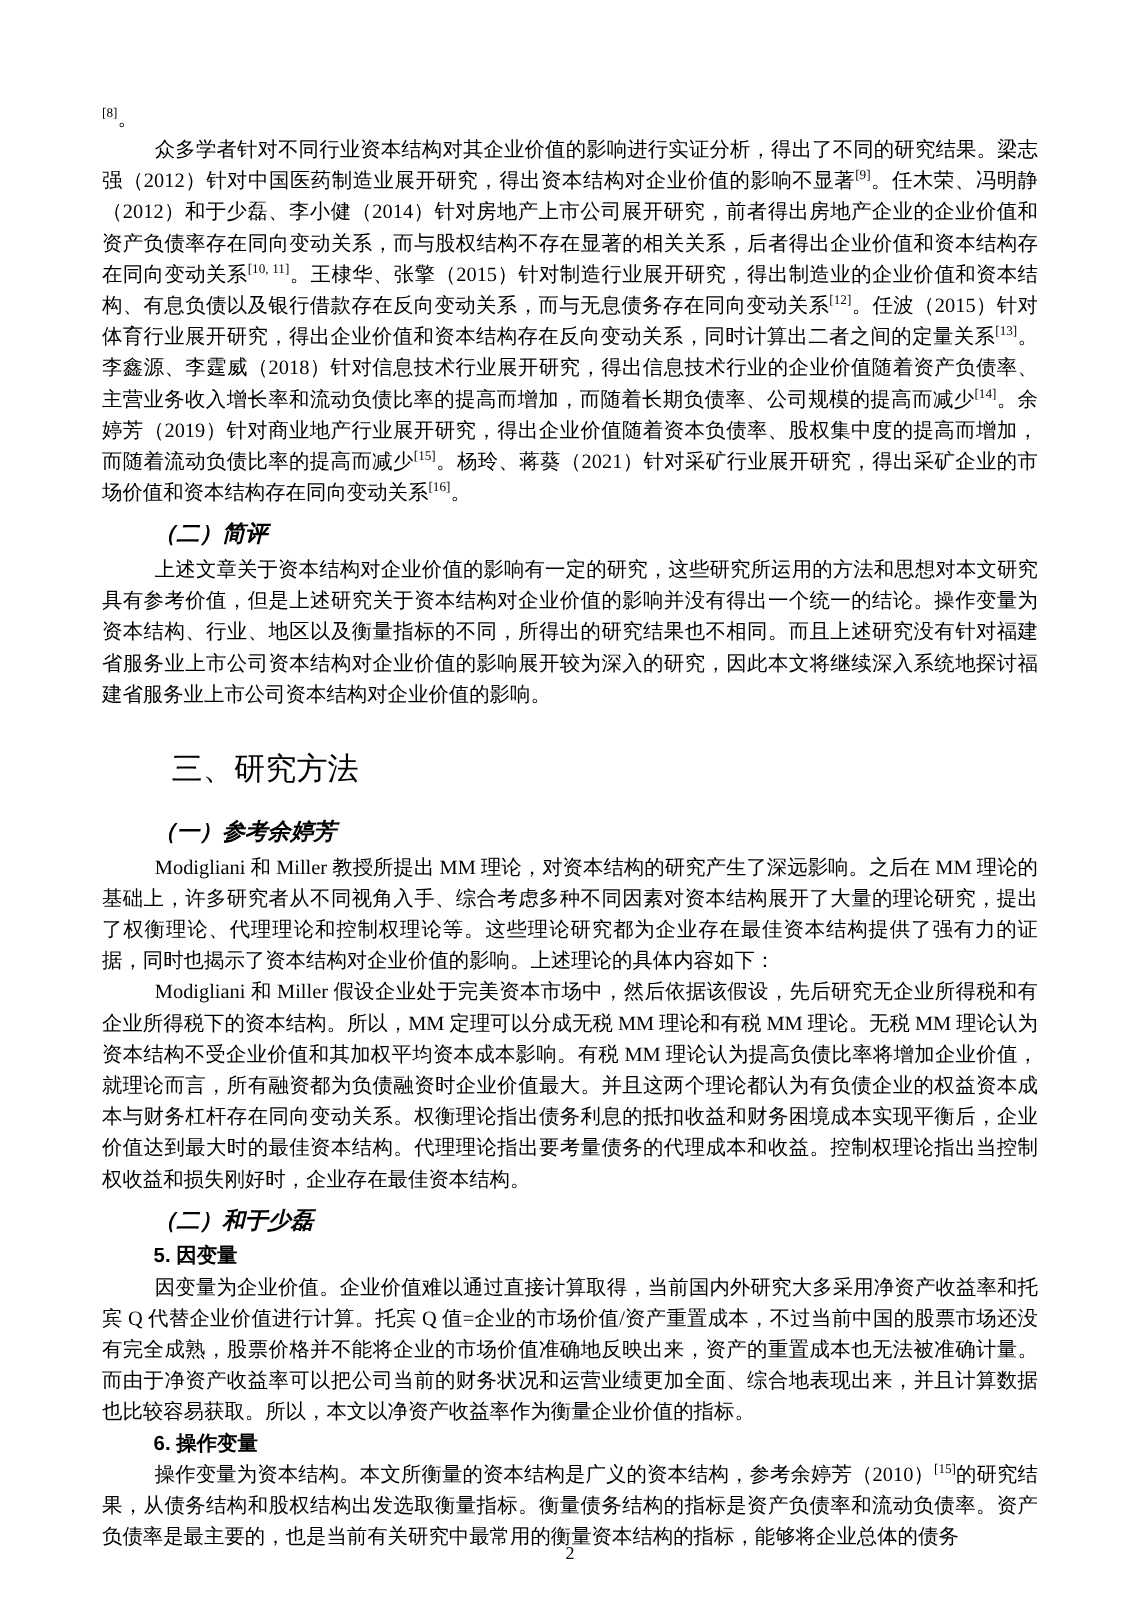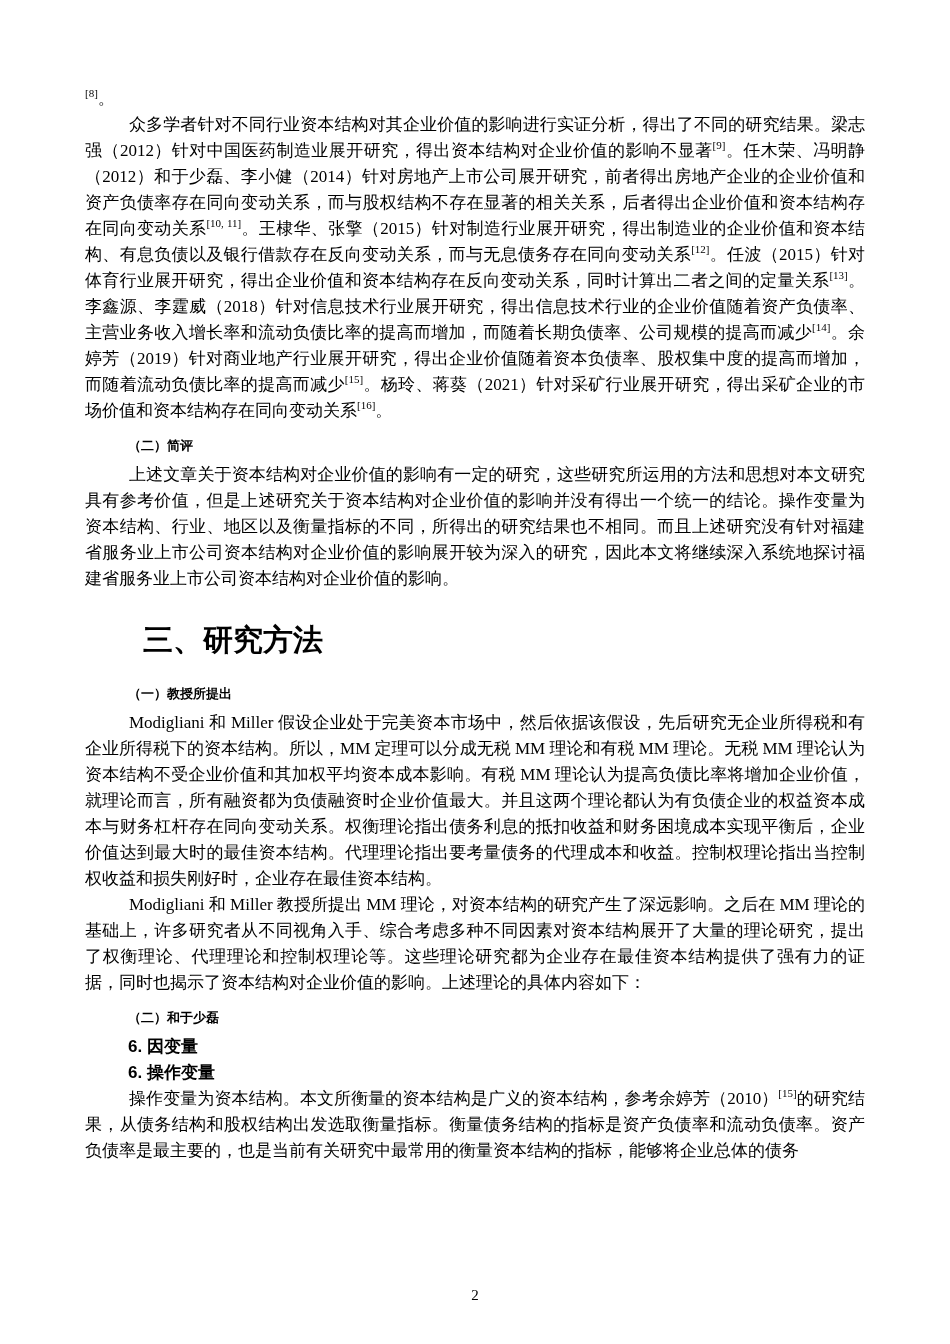--- a/index.html
+++ b/index.html
@@ -28,31 +28,32 @@
   p.carryover {
     text-indent: 0;
   }
   sup {
     font-size: 11px;
     line-height: 0;
     vertical-align: super;
   }
   h2.section-heading {
     font-family: "Liberation Sans", "DejaVu Sans", sans-serif;
-    font-weight: bold;
-    font-size: 30px;
+    font-weight: normal;
+    font-size: 26px;
     line-height: 30px;
     margin: 33px 0 26px 58px;
   }
   h3.sub-heading {
     font-family: "Liberation Sans", "DejaVu Sans", sans-serif;
     font-weight: bold;
-    font-size: 13px;
+    font-size: 19px;
     line-height: 26px;
     margin: 9px 0 3px 43px;
+    font-style: italic;
   }
   h4.minor-heading {
     font-family: "Liberation Sans", "DejaVu Sans", sans-serif;
     font-weight: bold;
     font-size: 17px;
     line-height: 26px;
     margin: 0 0 0 43px;
   }
   .page-number {
     position: absolute;
@@ -73,30 +74,31 @@
   <p class="body-text carryover"><sup>[8]</sup><span>。</span></p>
 
   <p class="body-text"><span>众多学者针对不同行业资本结构对其企业价值的影响进行实证分析，得出了不同的研究结果。梁志强（2012）针对中国医药制造业展开研究，得出资本结构对企业价值的影响不显著</span><sup>[9]</sup><span>。任木荣、冯明静（2012）和于少磊、李小健（2014）针对房地产上市公司展开研究，前者得出房地产企业的企业价值和资产负债率存在同向变动关系，而与股权结构不存在显著的相关关系，后者得出企业价值和资本结构存在同向变动关系</span><sup>[10, 11]</sup><span>。王棣华、张擎（2015）针对制造行业展开研究，得出制造业的企业价值和资本结构、有息负债以及银行借款存在反向变动关系，而与无息债务存在同向变动关系</span><sup>[12]</sup><span>。任波（2015）针对体育行业展开研究，得出企业价值和资本结构存在反向变动关系，同时计算出二者之间的定量关系</span><sup>[13]</sup><span>。李鑫源、李霆威（2018）针对信息技术行业展开研究，得出信息技术行业的企业价值随着资产负债率、主营业务收入增长率和流动负债比率的提高而增加，而随着长期负债率、公司规模的提高而减少</span><sup>[14]</sup><span>。余婷芳（2019）针对商业地产行业展开研究，得出企业价值随着资本负债率、股权集中度的提高而增加，而随着流动负债比率的提高而减少</span><sup>[15]</sup><span>。杨玲、蒋葵（2021）针对采矿行业展开研究，得出采矿企业的市场价值和资本结构存在同向变动关系</span><sup>[16]</sup><span>。</span></p>
 
   <h3 class="sub-heading">（二）简评</h3>
 
   <p class="body-text"><span>上述文章关于资本结构对企业价值的影响有一定的研究，这些研究所运用的方法和思想对本文研究具有参考价值，但是上述研究关于资本结构对企业价值的影响并没有得出一个统一的结论。操作变量为资本结构、行业、地区以及衡量指标的不同，所得出的研究结果也不相同。而且上述研究没有针对福建省服务业上市公司资本结构对企业价值的影响展开较为深入的研究，因此本文将继续深入系统地探讨福建省服务业上市公司资本结构对企业价值的影响。</span></p>
 
   <h2 class="section-heading">三、研究方法</h2>
 
-  <h3 class="sub-heading">（一）教授所提出</h3>
+  <h3 class="sub-heading">（一）参考余婷芳</h3>
+
+  <p class="body-text"><span>Modigliani 和 Miller 教授所提出 MM 理论，对资本结构的研究产生了深远影响。之后在 MM 理论的基础上，许多研究者从不同视角入手、综合考虑多种不同因素对资本结构展开了大量的理论研究，提出了权衡理论、代理理论和控制权理论等。这些理论研究都为企业存在最佳资本结构提供了强有力的证据，同时也揭示了资本结构对企业价值的影响。上述理论的具体内容如下：</span></p>
 
   <p class="body-text"><span>Modigliani 和 Miller 假设企业处于完美资本市场中，然后依据该假设，先后研究无企业所得税和有企业所得税下的资本结构。所以，MM 定理可以分成无税 MM 理论和有税 MM 理论。无税 MM 理论认为资本结构不受企业价值和其加权平均资本成本影响。有税 MM 理论认为提高负债比率将增加企业价值，就理论而言，所有融资都为负债融资时企业价值最大。并且这两个理论都认为有负债企业的权益资本成本与财务杠杆存在同向变动关系。权衡理论指出债务利息的抵扣收益和财务困境成本实现平衡后，企业价值达到最大时的最佳资本结构。代理理论指出要考量债务的代理成本和收益。控制权理论指出当控制权收益和损失刚好时，企业存在最佳资本结构。</span></p>
 
-  <p class="body-text"><span>Modigliani 和 Miller 教授所提出 MM 理论，对资本结构的研究产生了深远影响。之后在 MM 理论的基础上，许多研究者从不同视角入手、综合考虑多种不同因素对资本结构展开了大量的理论研究，提出了权衡理论、代理理论和控制权理论等。这些理论研究都为企业存在最佳资本结构提供了强有力的证据，同时也揭示了资本结构对企业价值的影响。上述理论的具体内容如下：</span></p>
-
   <h3 class="sub-heading">（二）和于少磊</h3>
 
-  <h4 class="minor-heading">6. 因变量</h4>
+  <h4 class="minor-heading">5. 因变量</h4>
 
+  <p class="body-text"><span>因变量为企业价值。企业价值难以通过直接计算取得，当前国内外研究大多采用净资产收益率和托宾 Q 代替企业价值进行计算。托宾 Q 值=企业的市场价值/资产重置成本，不过当前中国的股票市场还没有完全成熟，股票价格并不能将企业的市场价值准确地反映出来，资产的重置成本也无法被准确计量。而由于净资产收益率可以把公司当前的财务状况和运营业绩更加全面、综合地表现出来，并且计算数据也比较容易获取。所以，本文以净资产收益率作为衡量企业价值的指标。</span></p>
 
   <h4 class="minor-heading">6. 操作变量</h4>
 
   <p class="body-text"><span>操作变量为资本结构。本文所衡量的资本结构是广义的资本结构，参考余婷芳（2010）</span><sup>[15]</sup><span>的研究结果，从债务结构和股权结构出发选取衡量指标。衡量债务结构的指标是资产负债率和流动负债率。资产负债率是最主要的，也是当前有关研究中最常用的衡量资本结构的指标，能够将企业总体的债务</span></p>
 
   <div class="page-number">2</div>
 
 </div>
 
 </body></html>

